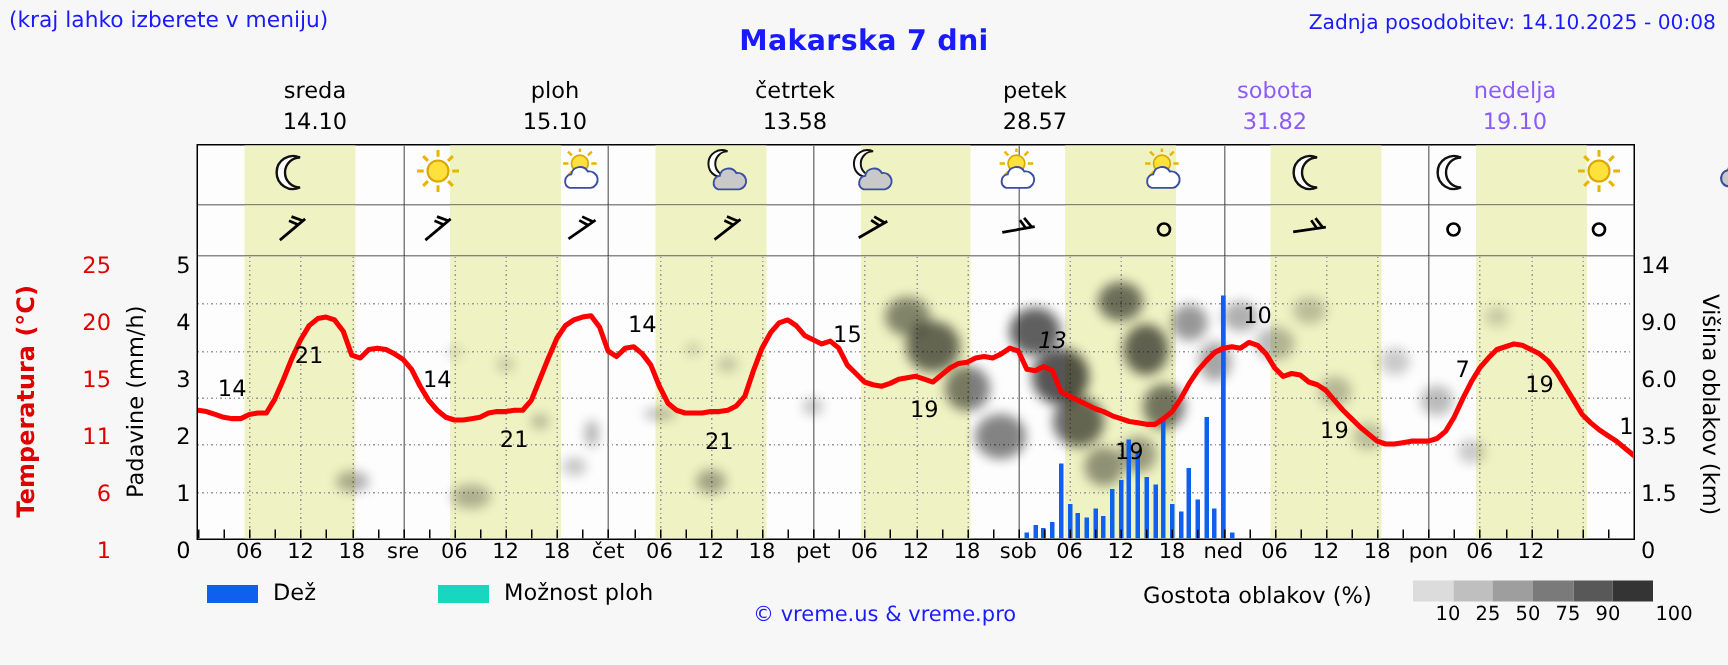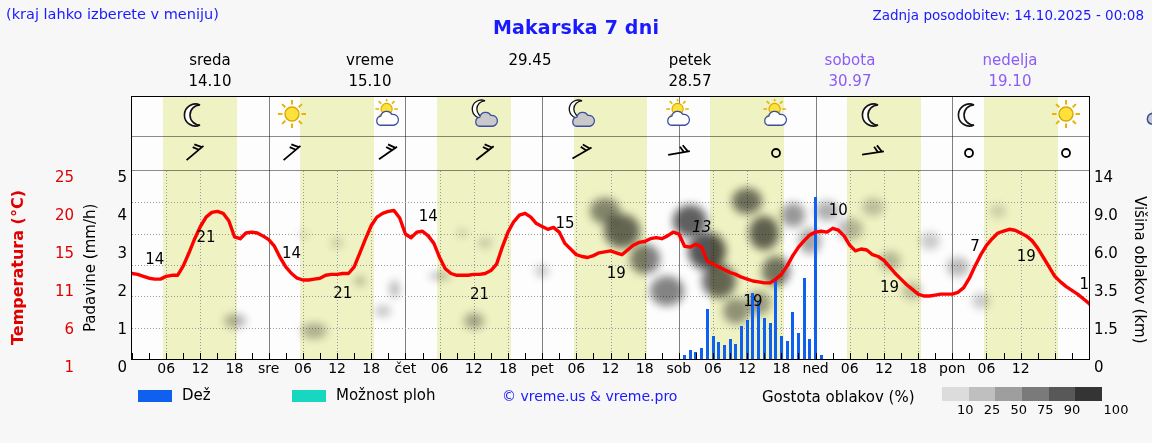--- a/index.html
+++ b/index.html
@@ -54,21 +54,21 @@
     display:flex;align-items:center;justify-content:center;}
 
   
   #xlabels{left:132px;top:360px;width:957px;height:20px;}
   #xlabels span{position:absolute;transform:translateX(-50%);font-size:14px;color:#000;}
 
   
   #legend{left:130px;top:386px;width:1020px;height:40px;}
   .sw{position:absolute;width:34px;height:12px;}
   .lg-txt{position:absolute;font-size:15px;color:#000;}
-  #copyright{position:absolute;left:372px;top:2px;color:#1a1aff;font-size:14px;}
+  #copyright{position:absolute;left:372px;top:16px;color:#1a1aff;font-size:14px;}
   #cloud-legend-label{position:absolute;left:632px;top:2px;font-size:15px;color:#000;}
   #cloud-scale{position:absolute;left:812px;top:1px;width:160px;height:14px;display:flex;}
   #cloud-scale div{flex:1 1 0;}
   #cloud-scale-ticks{position:absolute;left:800px;top:16px;width:190px;height:18px;}
   #cloud-scale-ticks span{position:absolute;font-size:13px;color:#000;transform:translateX(-50%);}
 
   
   .wicon{position:absolute;top:2px;width:34px;height:34px;transform:translateX(-50%);}
   .barb{position:absolute;top:0;width:30px;height:30px;transform:translateX(-50%);}
   .tlabel{position:absolute;font-size:15px;color:#000;transform:translate(-50%,-50%);}
@@ -80,33 +80,34 @@
 <div class="abs" id="menu-note">(kraj lahko izberete v meniju)</div>
 <div class="abs" id="page-title">Makarska 7 dni</div>
 <div class="abs" id="last-update">Zadnja posodobitev: 14.10.2025 - 00:08</div>
 
 <div class="abs" id="day-header">
     <div class="day-col">
       <div>sreda</div>
       <div>14.10</div>
     </div>
     <div class="day-col">
-      <div>vreme</div>
+      <div>ploh</div>
       <div>15.10</div>
     </div>
     <div class="day-col">
-      <div>29.45</div>
+      <div>četrtek</div>
+      <div>13.58</div>
     </div>
     <div class="day-col">
       <div>petek</div>
       <div>28.57</div>
     </div>
     <div class="day-col weekend">
       <div>sobota</div>
-      <div>30.97</div>
+      <div>31.82</div>
     </div>
     <div class="day-col weekend">
       <div>nedelja</div>
       <div>19.10</div>
     </div>
   </div>
 
 <div class="abs" id="plot-frame"></div>
 <div class="abs" id="icon-row" style="position: absolute;">
     <div class="dayband" style="left: 31.4443px; width: 73.8257px;"></div>

